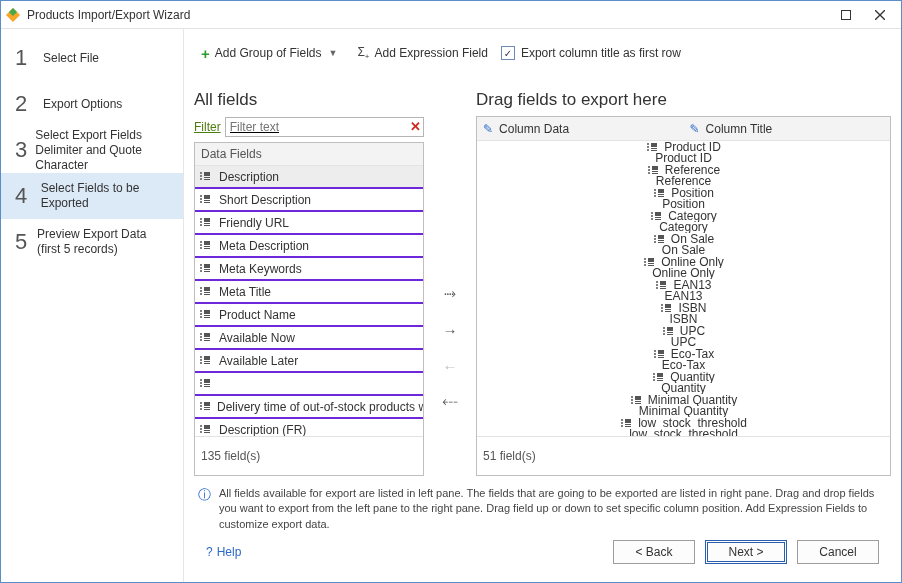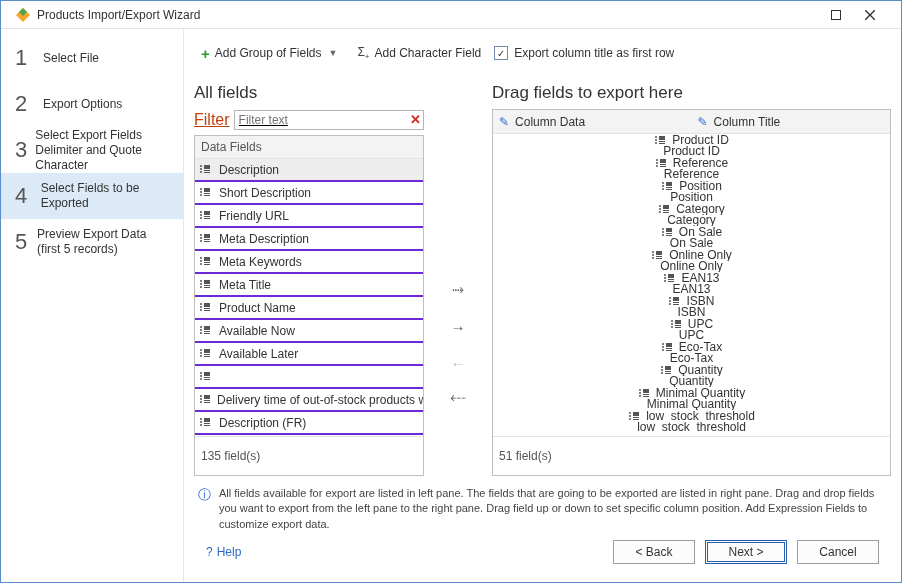--- a/index.html
+++ b/index.html
@@ -1,43 +1,43 @@
 <!DOCTYPE html>
 <html><head>
 <meta charset="utf-8">
 <style>
   * { box-sizing: border-box; font-family: "Segoe UI", Arial, sans-serif; }
   body { margin:0; background:#fff; }
   .window { width:902px; height:583px; border:1px solid #5a8eca; display:flex; flex-direction:column; position:relative; background:#fff;}
-  .titlebar { height:28px; display:flex; align-items:center; padding:0 14px; border-bottom:1px solid #e3e3e3;}
+  .titlebar { height:28px; display:flex; align-items:center; padding:0 4px; border-bottom:1px solid #e3e3e3;}
   .titlebar .app-icon{ width:16px; height:16px; margin-right:6px; display:inline-flex;}
   .titlebar .title{ font-size:12px; color:#333;}
   .titlebar .winbtns{ margin-left:auto; display:flex;}
   .winbtn{ width:34px; height:22px; display:flex; align-items:center; justify-content:center; color:#333; font-size:12px;}
   .body{ flex:1; display:flex; min-height:0;}
   .sidebar{ width:183px; border-right:1px solid #e6e6e6; padding-top:6px; background:#fff;}
   .step{ display:flex; align-items:center; height:46px; padding:2px 10px 2px 14px; font-size:12px; color:#333;}
   .step .num{ font-size:22px; color:#555; width:20px; text-align:left; font-weight:300;}
   .step .lbl{ margin-left:8px; line-height:1.25; }
   .step.active{ background:#dce9f7;}
   .main{ flex:1; display:flex; flex-direction:column; padding:8px 10px 8px 10px; min-width:0;}
   .toolbar{ display:flex; align-items:center; gap:6px; height:32px; font-size:12px; color:#333;}
   .toolbar .tb-btn{ display:flex; align-items:center; gap:5px; padding:2px 6px; border:1px solid transparent;}
   .toolbar .chev{ font-size:9px; color:#666; margin-left:2px;}
   .plus{ color:#2a9a2a; font-size:15px; font-weight:bold; line-height:1;}
   .sigma{ color:#444; font-size:12px;}
   .chk{ width:14px; height:14px; border:1px solid #6f8bb3; display:inline-flex; align-items:center; justify-content:center; font-size:10px; color:#335; background:#fff;}
-  .columns{ display:flex; flex:1; min-height:0; gap:16px; margin-top:12px;}
+  .columns{ display:flex; flex:1; min-height:0; gap:8px; margin-top:19px;}
   .col{ display:flex; flex-direction:column; min-width:0;}
   .col.left{ width:230px;}
   .col.mid{ width:36px; align-items:center; justify-content:center; gap:14px; padding-top:130px;}
   .col.right{ flex:1;}
   .section-title{ font-size:17px; color:#333; font-weight:400; margin:2px 0 6px 0;}
   .filter-row{ display:flex; align-items:center; gap:4px; margin-bottom:4px; height:22px;}
-  .filter-row label{ font-size:16px; color:#c2410c;text-decoration:underline;}
+  .filter-row label{ font-size:12px; color:#4d7c0f;text-decoration:underline;}
   .filter-input{ flex:1; height:20px; border:1px solid #b5b5b5; padding:0 18px 0 4px; font-size:12px; color:#888;}
   .filter-wrap{ position:relative; flex:1; display:flex;text-decoration:underline;}
   .filter-clear{ position:absolute; right:3px; top:2px; color:#cc2a1f; font-size:13px; font-weight:bold;}
   .listbox{ flex:1; border:1px solid #bfbfbf; display:flex; flex-direction:column; min-height:0; background:#fff;}
   .listbox-body{ flex:1; overflow:hidden; display:flex; flex-direction:column;}
   .group-hdr{ background:#f3f3f3; font-size:12px; color:#555; padding:4px 6px; border-bottom:1px solid #e3e3e3;}
   .row{ display:flex; align-items:center; height:23px; font-size:12px; color:#333; padding:0 4px; border-bottom:2px solid #6d28d9; white-space:nowrap; overflow:hidden; text-overflow:ellipsis;}
   .row.selected{ background:#ededed;}
   .row .dragicon{ width:14px; height:14px; margin-right:6px; display:inline-flex;}
   .status{ border-top:1px solid #e3e3e3; font-size:12px; color:#555; padding:12px 6px;}
@@ -110,21 +110,21 @@
 
     <div class="main">
       <div class="toolbar">
         <div class="tb-btn">
           <span class="plus">+</span>
           <span>Add Group of Fields</span>
           <span class="chev">▼</span>
         </div>
         <div class="tb-btn">
           <span class="sigma">Σ<sub style="font-size:8px">+</sub></span>
-          <span>Add Character Field</span>
+          <span>Add Expression Field</span>
         </div>
         <span class="chk">✓</span>
         <span>Export column title as first row</span>
       </div>
 
       <div class="columns">
 
         <div class="col left">
           <div class="section-title">All fields</div>
           <div class="filter-row">

